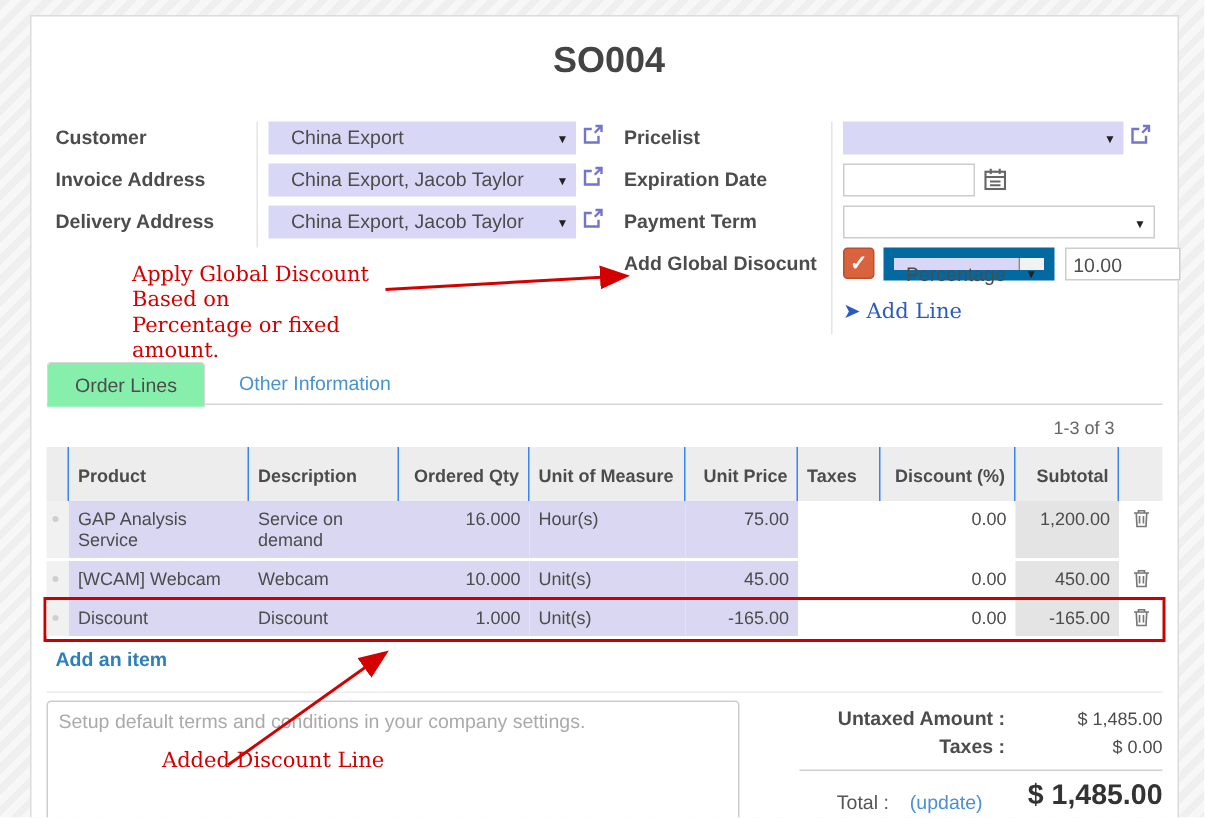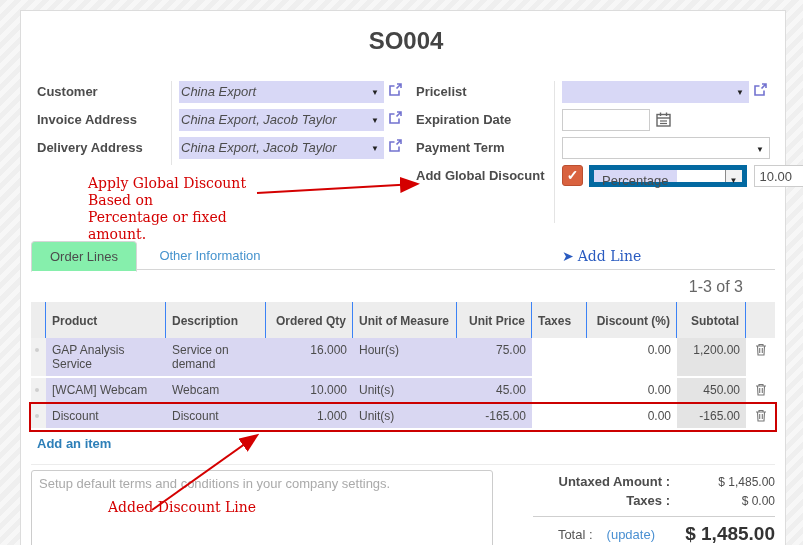--- a/index.html
+++ b/index.html
@@ -11,49 +11,49 @@
     background:#fff; border:1px solid #dcdcdc; border-bottom:none; padding:16px 10px 0 10px; }
   .title { font-size:24px; font-weight:bold; color:#444; margin:0 0 26px 6px;text-align:center; }
 
   
   .formgrid { display:flex; margin-left:6px; }
   .fcol { display:grid; align-content:start; }
   .fcol-left  { grid-template-columns:134px 1fr; width:372px; }
   .fcol-right { grid-template-columns:138px 1fr; width:372px; margin-left:13px; }
   .flabel { font-size:13px; font-weight:bold; padding-top:3px; height:28px; }
   .ffield { border-left:1px solid #e4e4e4; padding:0 0 0 7px; height:28px; display:flex; align-items:flex-start; }
-  .select { background:#d8d8f6; height:22px; font-size:13px; padding:3px 18px 0 2px;
-    position:relative; cursor:pointer; white-space:nowrap; overflow:hidden;font-style:italic; }
+  .select { background:#d8d8f6; height:22px; font-size:13px; padding:3px 18px 0 15px;
+    position:relative; cursor:pointer; white-space:nowrap; overflow:hidden; }
   .select .caret { position:absolute; right:5px; top:7px; font-size:8px; color:#222; }
   .sel-205 { width:205px; } .sel-187 { width:187px; }
   .sel-white { background:#fff; border:1px solid #ccc; width:208px; }
   .extlink { margin-left:4px; margin-top:1px; cursor:pointer; }
   .input { border:1px solid #ccc; height:22px; font-size:13px; padding:0 5px;
     font-family:"Liberation Sans",sans-serif; color:#4c4c4c; }
   .in-date { width:88px; } .in-disc { width:77px; margin-left:7px; }
   .calicon { margin-left:6px; margin-top:3px; cursor:pointer; }
   .row-tall { height:30px; }
   .checkbox { width:21px; height:21px; background:#d9623f; border:1px solid #bb4f30;
     border-radius:3px; color:#fff; font-size:14px; font-weight:bold; text-align:center;
     line-height:19px; cursor:pointer; }
-  .combo { display:flex; margin-left:6px; border:5px solid #0369a1; height:22px; cursor:pointer;gap:48px; }
+  .combo { display:flex; margin-left:6px; border:7px solid #0369a1; height:22px; cursor:pointer; }
   .combo .ctext { background:#d8d8f6; font-size:13px; padding:3px 8px 0 8px; }
   .combo .cbtn { width:17px; border-left:1px solid #8a8a8a; background:#f2f2f2;
     font-size:8px; color:#222; text-align:center; line-height:21px; }
   .addline { color:#2a5bc0; font-family:"DejaVu Serif",serif; font-size:14px;
-    cursor:pointer; padding-top:5px; display:inline-block;margin-top:48px; }
+    cursor:pointer; padding-top:5px; display:inline-block; }
   .addline .arr { color:#2a5bc0; font-family:"DejaVu Sans",sans-serif; margin-right:4px; }
 
   
   .tabs { margin-top:17px; border-bottom:1px solid #d6d6d6; padding-left:0; height:30px; }
   .tab { display:inline-block; font-size:13px; padding:7px 18px; cursor:pointer; }
   .tab.active { background:#86efac; border:1px solid #d6d6d6; border-bottom:1px solid #fff;
     border-radius:4px 4px 0 0; position:relative; top:1px; color:#4c4c4c; }
   .tab.link { color:#4693ce; border:none; }
-  .pager { text-align:right; font-size:16px; color:#666; padding:8px 32px 6px 0; }
+  .pager { text-align:right; font-size:12px; color:#666; padding:8px 32px 6px 0; }
 
   
   .tbl { width:744px; font-size:12px; }
   .trow { display:grid; grid-template-columns:15px 120px 100px 87px 104px 75px 55px 90px 69px 1fr; }
   .thead { background:#ededed; font-weight:bold; }
   .thead > div { padding:12px 6px 10px 6px; border-right:1px solid #3b82f6; }
   .thead > div:last-child { border-right:none; }
   .tcell { padding:5px 6px; }
   .num { text-align:right; }
   .body-row { border-bottom:2px solid #fff; }
@@ -66,21 +66,21 @@
   .row-outline { outline:2px solid #cc0000; outline-offset:0px; }
   .additem { color:#2d7fb8; font-weight:bold; font-size:13px; padding:6px 0 0 6px;
     cursor:pointer; display:inline-block; }
 
   
   .bottom { display:flex; margin-top:12px; border-top:1px solid #ececec; padding-top:5px; }
   .notes { width:462px; height:92px; border:1px solid #ccc; border-radius:3px; resize:none;
     font-family:"Liberation Sans",sans-serif; font-size:13px; color:#4c4c4c; padding:5px 7px; }
   .notes::placeholder { color:#aaa; }
   .totals { margin-left:auto; width:242px; padding-top:2px; }
-  .trow2 { display:flex; justify-content:flex-end; align-items:center; padding:2px 0; }
+  .trow2 { display:flex; justify-content:flex-end; align-items:flex-end; padding:2px 0; }
   .tlab { font-size:13px; font-weight:bold; }
   .tval { font-size:12px; width:105px; text-align:right; }
   .tsep { border-top:1px solid #cfcfcf; margin:6px 0 4px 0; }
   .total-label { font-size:13px; font-weight:normal; color:#555; }
   .update { color:#4a90d2; font-size:13px; margin-left:14px; cursor:pointer; }
   .grand { font-size:19px; font-weight:bold; color:#333; width:120px; text-align:right; }
 
   
   .ann { position:absolute; color:#d40000; font-family:"DejaVu Serif",serif; font-size:14px; line-height:17px; }
   .ann1 { left:88px; top:175px; width:190px; }

